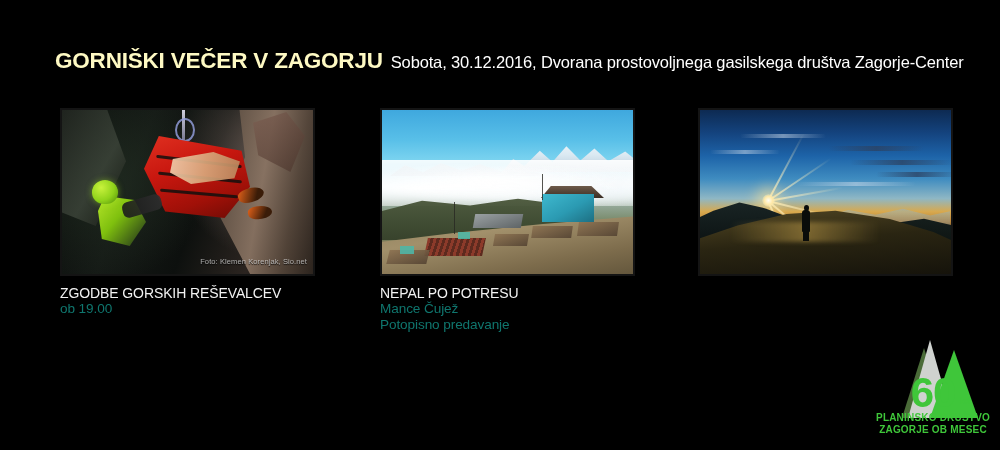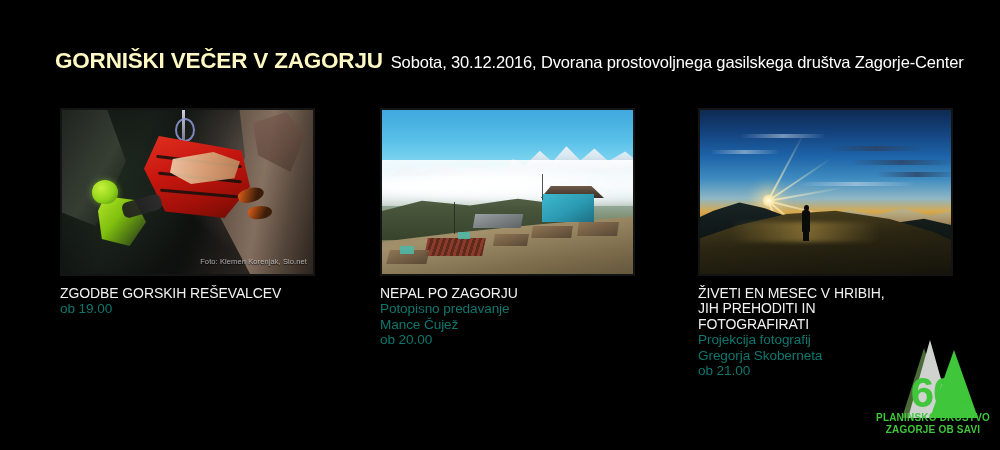--- a/index.html
+++ b/index.html
@@ -497,24 +497,23 @@
         <div class="rubble" style="left:112px; top:124px; width:34px; height:12px; transform:skewX(-10deg);"></div>
         <div class="rubble" style="left:150px; top:116px; width:40px; height:12px; transform:skewX(-8deg);"></div>
         <div class="rubble" style="left:196px; top:112px; width:40px; height:14px; transform:skewX(-8deg);"></div>
         <div class="tarp" style="left:18px; top:136px; width:14px; height:8px;"></div>
         <div class="tarp" style="left:76px; top:122px; width:12px; height:7px;"></div>
         <div class="pole" style="left:72px; top:92px; height:32px;"></div>
         <div class="pole" style="left:160px; top:64px; height:26px;"></div>
       </div>
     </div>
     <div class="caption">
-      <div class="cap-head">NEPAL PO ZAGORJU</div>
+      <div class="cap-head">NEPAL PO POTRESU</div>
+      <div class="cap-sub">Mance Čujež</div>
       <div class="cap-sub">Potopisno predavanje</div>
-      <div class="cap-sub">Mance Čujež</div>
-      <div class="cap-sub">ob 20.00</div>
     </div>
   </div>
 
   <div class="col col-3">
     <div class="photo-frame">
       <div class="photo-inner p3">
         <div class="cloudstreak" style="left:40px; top:24px; width:86px;"></div>
         <div class="cloudstreak" style="left:10px; top:40px; width:70px;"></div>
         <div class="cloud-dark" style="left:128px; top:36px; width:96px;"></div>
         <div class="cloud-dark" style="left:150px; top:50px; width:104px;"></div>
@@ -531,37 +530,29 @@
         <div class="lake"></div>
         <div class="ridge-right"></div>
         <div class="ridge-left"></div>
         <div class="foreground"></div>
         <div class="grasslight"></div>
         <div class="hiker-legs"></div>
         <div class="hiker-body"></div>
         <div class="hiker-head"></div>
       </div>
     </div>
-    <div class="caption">
-      <div class="cap-head">ŽIVETI EN MESEC V HRIBIH,</div>
-      <div class="cap-head">JIH PREHODITI IN</div>
-      <div class="cap-head">FOTOGRAFIRATI</div>
-      <div class="cap-sub">Projekcija fotografij</div>
-      <div class="cap-sub">Gregorja Skoberneta</div>
-      <div class="cap-sub">ob 21.00</div>
-    </div>
   </div>
 
 </div>
 
 <div class="logo">
   <svg class="logo-peaks" viewBox="0 0 122 84">
     <polygon points="30,84 52,14 74,84" fill="#4a6b38"></polygon>
     <polygon points="36,84 58,6 80,84" fill="#cfd2cf"></polygon>
     <polygon points="58,84 82,16 106,84" fill="#3fc63a"></polygon>
   </svg>
   <div class="logo-70">60</div>
   <div class="logo-let">let</div>
   <div class="logo-name">
     <div>PLANINSKO DRUŠTVO</div>
-    <div>ZAGORJE OB SAVI</div>
+    <div>ZAGORJE OB MESEC</div>
   </div>
 </div>
 
 </body></html>

